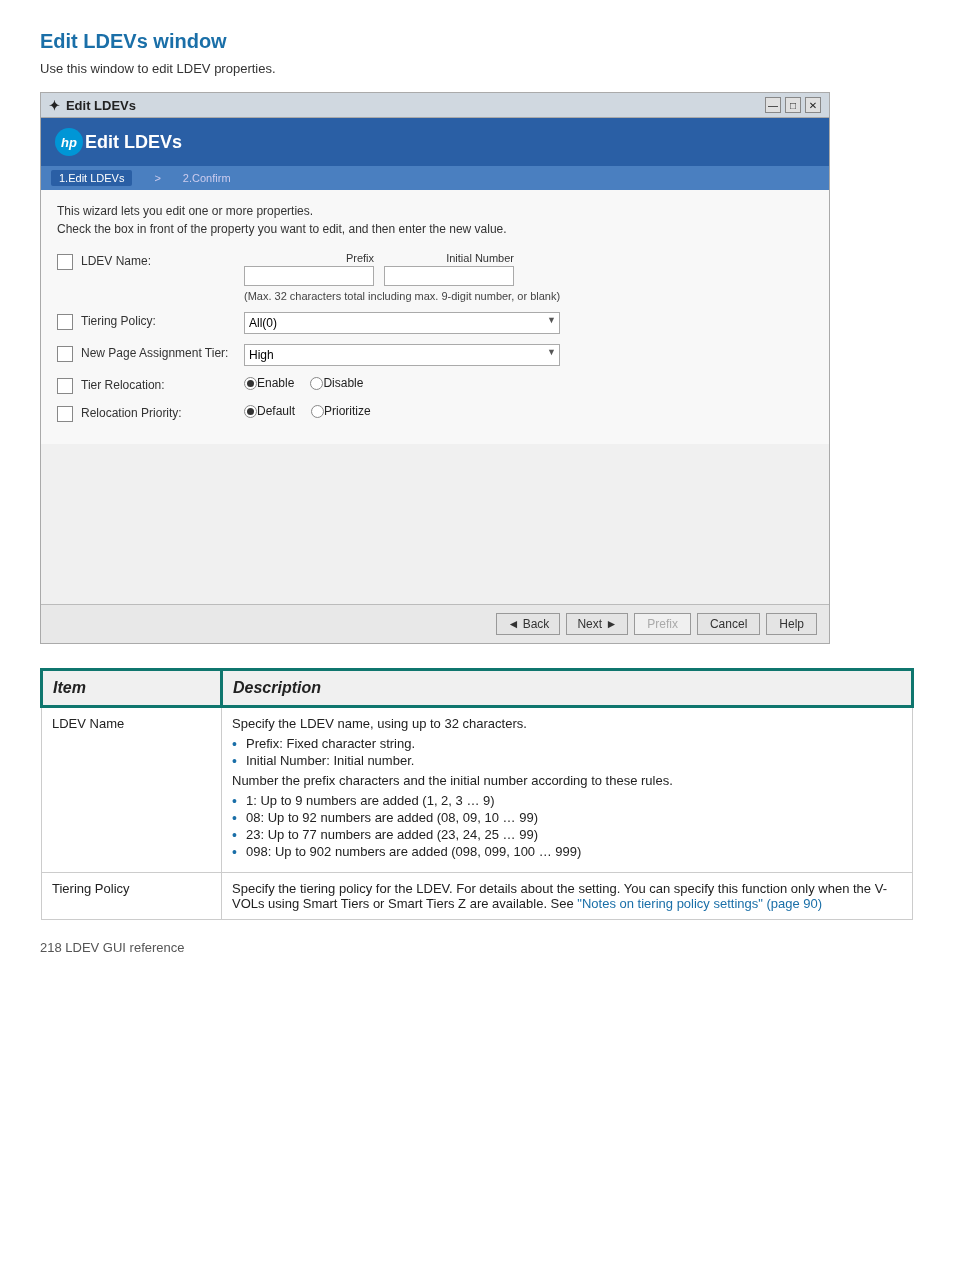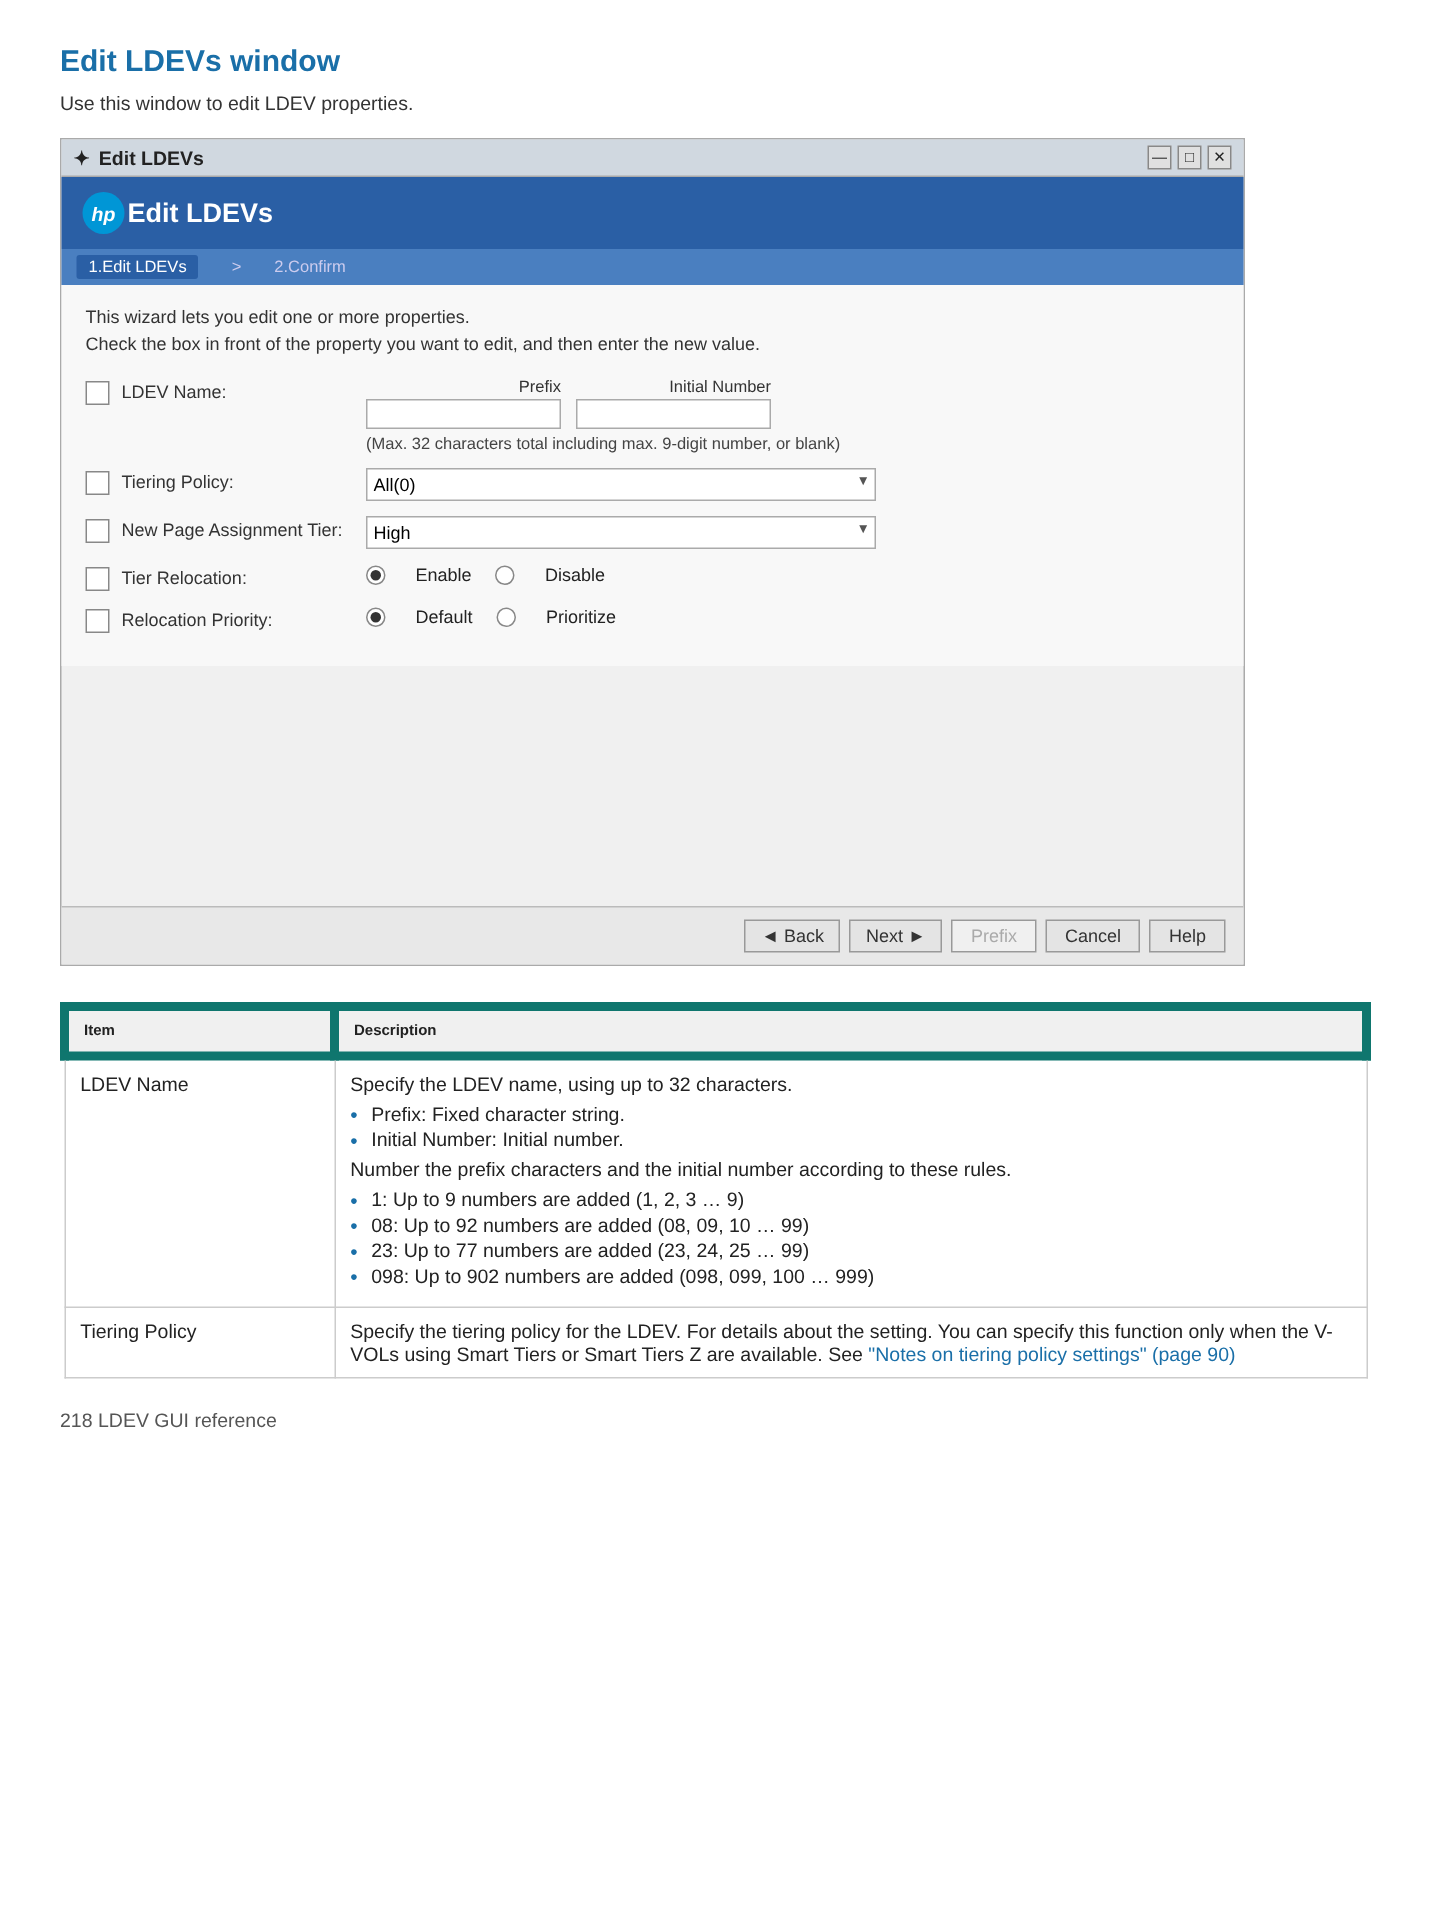--- a/index.html
+++ b/index.html
@@ -184,21 +184,21 @@
       color: #444;
       margin-top: 2px;
     }
 
     .form-select {
       border: 1px solid #aaa;
       background: #fff;
       height: 22px;
       font-size: 12px;
       padding: 0 4px;
-      width: 340px;
+      width: 316px;
       appearance: none;
       -webkit-appearance: none;
       padding-right: 20px;
       position: relative;
     }
 
     .select-wrapper {
       position: relative;
       display: inline-block;
     }
@@ -215,21 +215,21 @@
 
     .radio-group {
       display: flex;
       align-items: center;
       gap: 16px;
     }
 
     .radio-item {
       display: flex;
       align-items: center;
-      gap: 20px;
+      gap: 0;
       font-size: 12px;
     }
 
     .radio-circle {
       width: 13px;
       height: 13px;
       border-radius: 50%;
       border: 1px solid #888;
       background: #fff;
       display: flex;
@@ -281,25 +281,26 @@
 
     
     .info-table {
       width: 100%;
       border-collapse: collapse;
       margin-top: 8px;
     }
 
     .info-table th {
       background: #f0f0f0;
-      border: 6px solid #0f766e;
+      border: 3px solid #0f766e;
       padding: 8px 10px;
       text-align: left;
-      font-size: 10px;
+      font-size: 16px;
       font-weight: bold;
+      font-style: italic;
     }
 
     .info-table td {
       border: 1px solid #ccc;
       padding: 8px 10px;
       vertical-align: top;
       font-size: 13px;
     }
 
     .info-table td:first-child {

